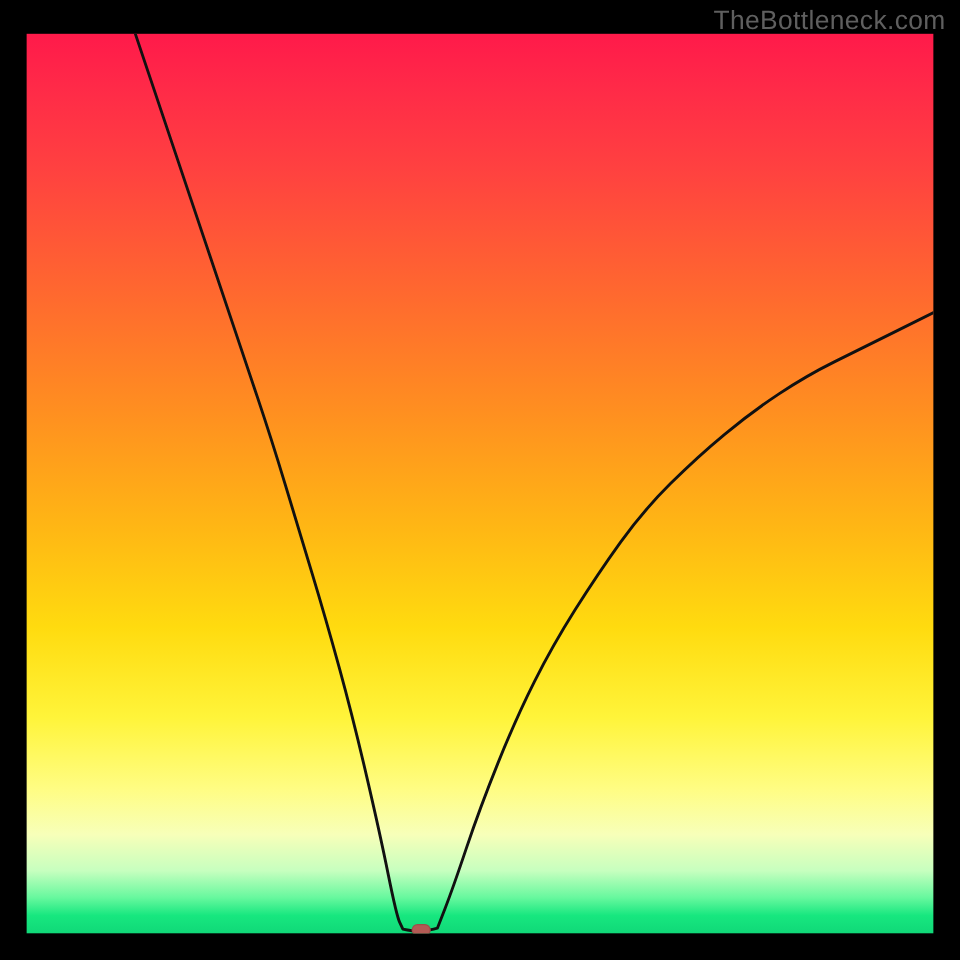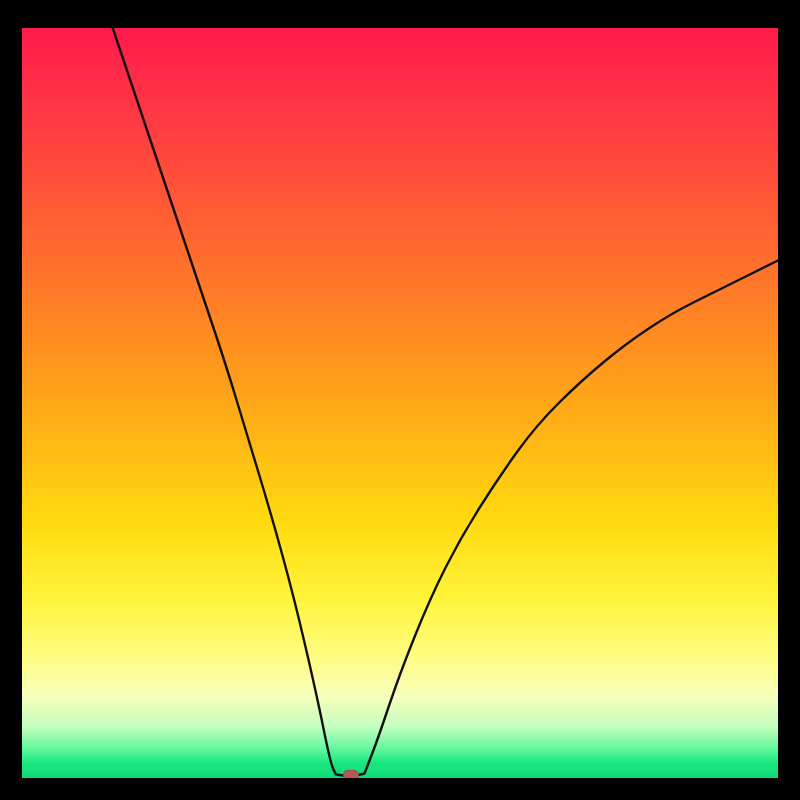--- a/index.html
+++ b/index.html
@@ -62,20 +62,21 @@
     border-radius: 5px;
     background: #b35a54;
     transform: translate(-50%, -50%);
     box-shadow: 0 0 0 1px rgba(0,0,0,0.12) inset;
   }
 </style>
 </head>
 <body>
 
 <div class="frame">
+  <div class="watermark">TheBottleneck.com</div>
 
   <div class="plot">
     <div class="gradient"></div>
     <svg class="curve" viewBox="0 0 756 750" preserveAspectRatio="none">
       <path id="curve-path" fill="none" stroke="#111111" stroke-width="2.4" stroke-linecap="round" stroke-linejoin="round" d="M 90.72 0.00 Q 90.72 0.00 102.06 33.75 Q 113.40 67.50 124.74 101.25 Q 136.08 135.00 147.42 168.75 Q 158.76 202.50 170.10 236.25 Q 181.44 270.00 192.78 303.75 Q 204.12 337.50 215.46 375.00 Q 226.80 412.50 238.14 450.00 Q 249.48 487.50 260.82 528.75 Q 272.16 570.00 283.50 618.75 Q 294.84 667.50 301.64 701.25 Q 308.45 735.00 311.09 740.63 Q 313.74 746.25 313.74 746.25 Q 313.74 746.25 317.52 747.00 Q 321.30 747.75 325.08 747.75 Q 328.86 747.75 332.64 747.38 Q 336.42 747.00 339.44 746.25 Q 342.47 745.50 342.47 745.50 Q 342.47 745.50 348.89 729.00 Q 355.32 712.50 366.66 678.75 Q 378.00 645.00 393.12 607.50 Q 408.24 570.00 423.36 540.00 Q 438.48 510.00 457.38 480.00 Q 476.28 450.00 495.18 423.75 Q 514.08 397.50 536.76 375.00 Q 559.44 352.50 582.12 333.75 Q 604.80 315.00 627.48 300.00 Q 650.16 285.00 672.84 273.75 Q 695.52 262.50 725.76 247.50 T 756.00 232.50"></path>
     </svg>
     <div id="marker" class="marker" style="left: 328.86px; top: 747px; background: rgb(179, 90, 84);"></div>
   </div>
 </div>
 

